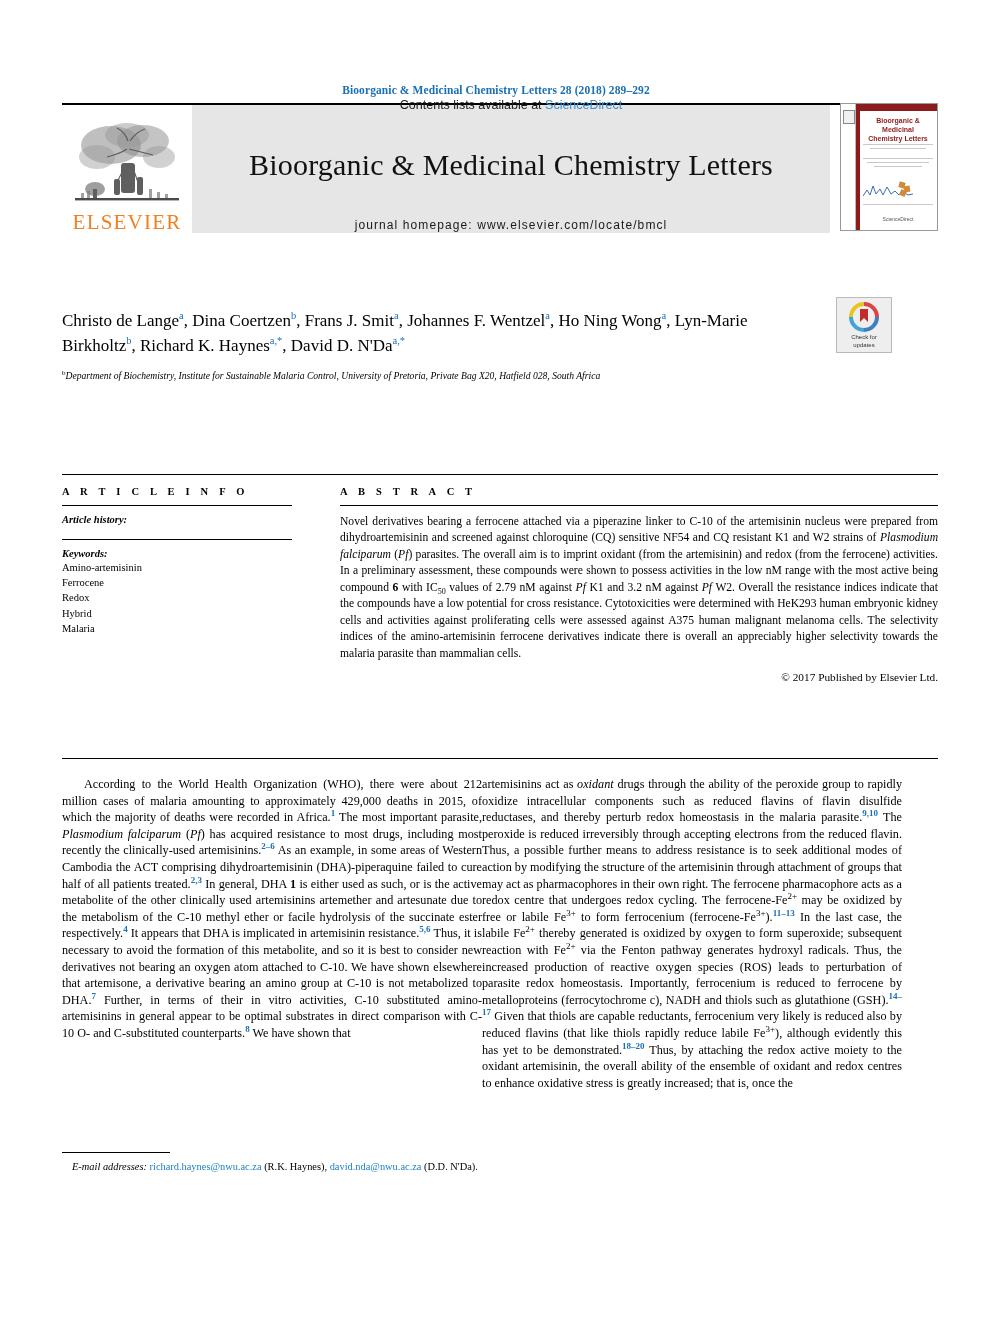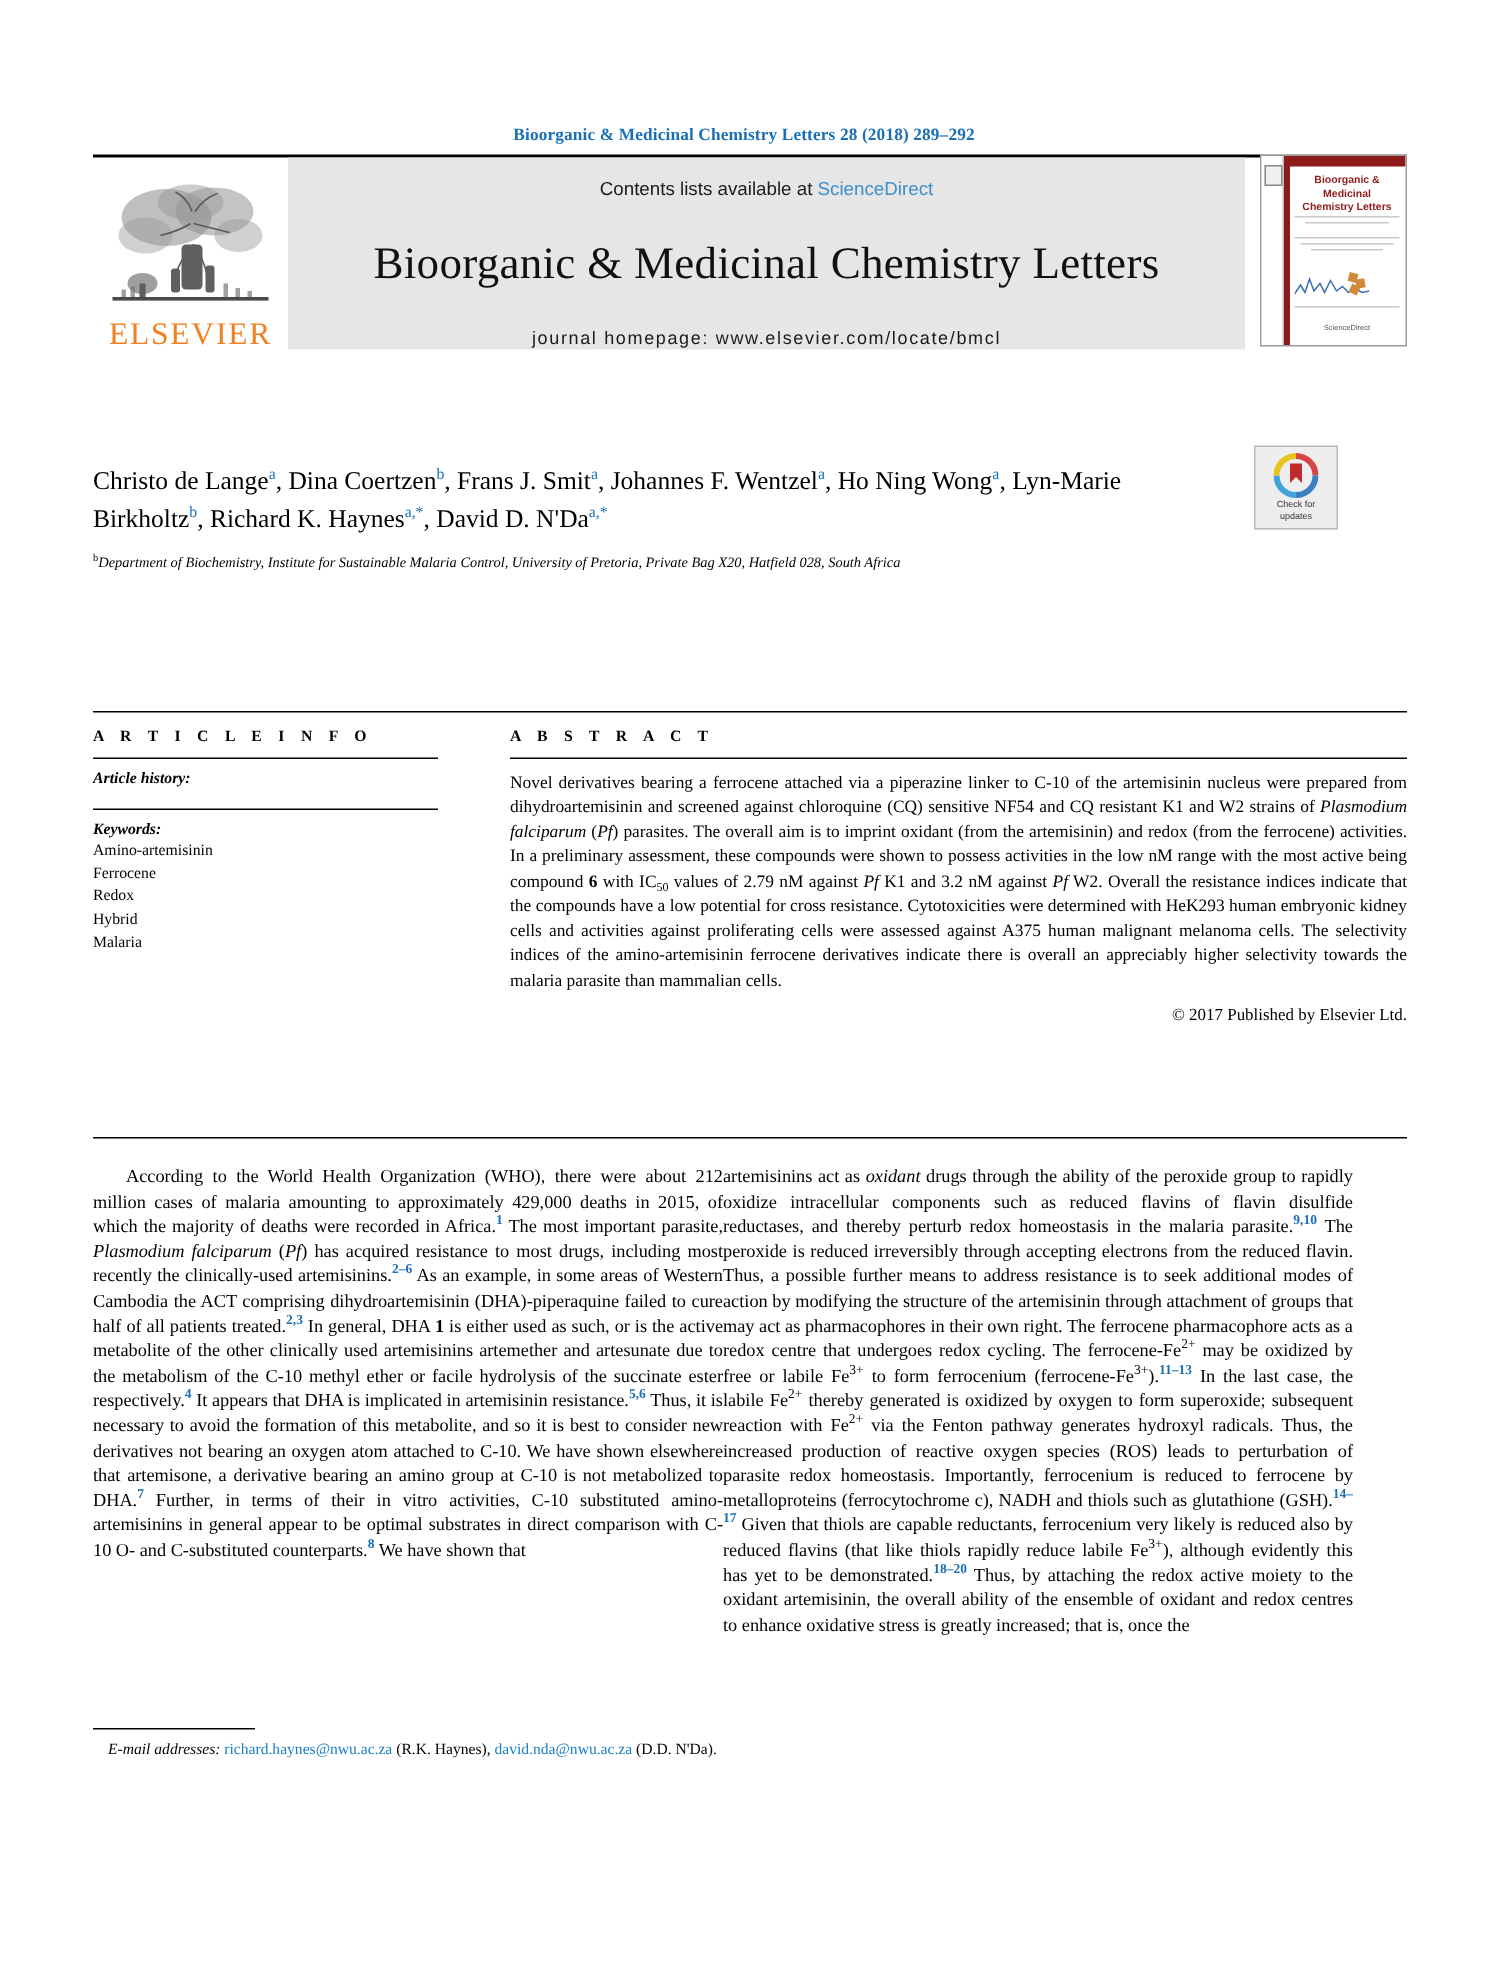--- a/index.html
+++ b/index.html
@@ -66,23 +66,24 @@
     color: #f08020;
     line-height: 1;
     margin-top: 1px;
   }
   .journal-band {
     flex: 1 1 auto;
     background: #e6e6e6;
     display: flex;
     flex-direction: column;
     align-items: center;
-    justify-content: space-between;
+    justify-content: flex-end;
     padding: 14px 0 1px 0;
     box-sizing: border-box;
+    gap: 36px;
   }
   .contents-line {
     font-family: "Liberation Sans", sans-serif;
     font-size: 12.5px;
     color: #1a1a1a;
   }
   .contents-line .sd-link {
     color: #3a8fd0;
   }
   .journal-title {

